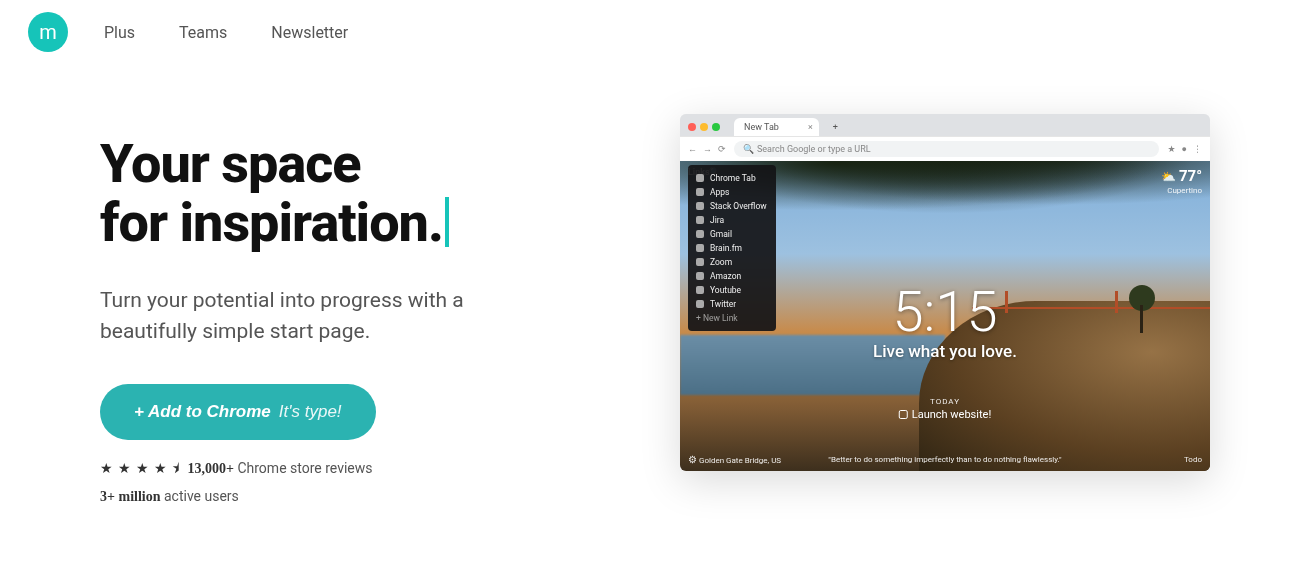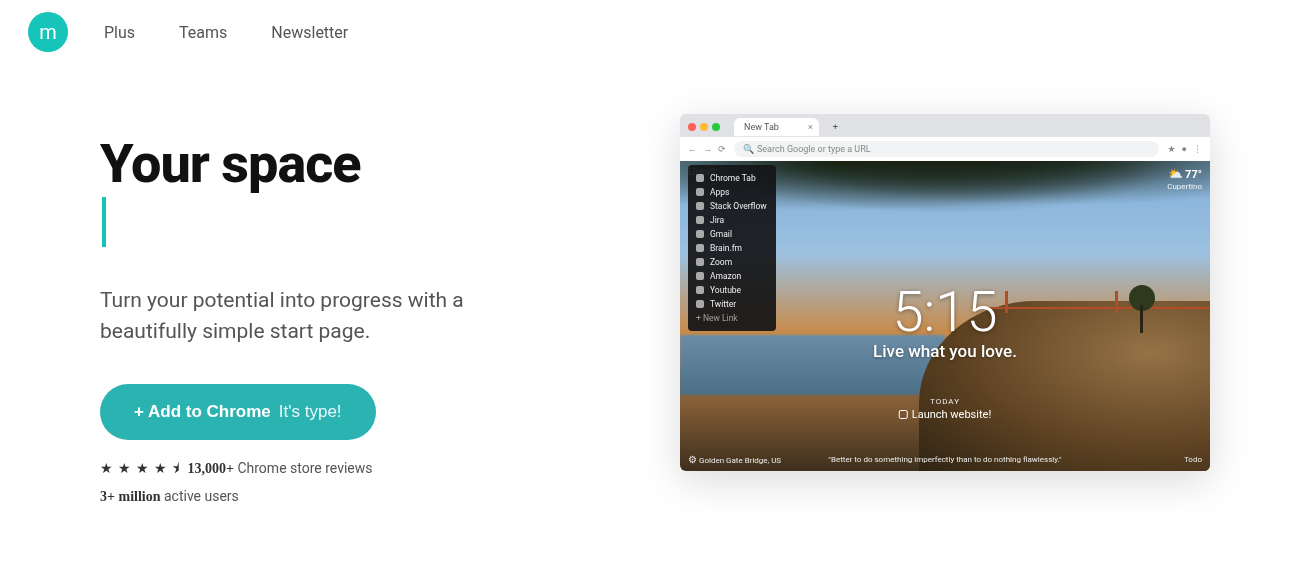--- a/index.html
+++ b/index.html
@@ -44,20 +44,21 @@
       margin-top: 32px; font-size: 21px; color: #555; line-height: 1.5;
       max-width: 440px;
     }
     .cta {
       margin-top: 36px;
       display: inline-flex; gap: 8px;
       background: #2bb3b1;
       color: #fff; border: none; border-radius: 34px;
       padding: 18px 34px; font-size: 17px; font-weight: 700;
       cursor: pointer;
+      font-style: italic;
     }
     .cta-free { font-weight: 400; opacity: 0.9; }
     .stats { margin-top: 18px; font-size: 14px; color: #555; }
     .stars { color: #333; letter-spacing: 1px; }
     .stats b { color: #333; font-family: Liberation Serif, serif; }
     .stats-line2 { margin-top: 6px; }
     
     .mock {
       flex: 0 0 530px;
       border-radius: 6px; overflow: hidden;
@@ -135,21 +136,21 @@
     }
     
     .vp-top {
       position:absolute; top:6px; left:8px; right:8px;
       display:flex; justify-content:space-between; align-items:flex-start;
       font-size:9px;
     }
     .links-hdr{display:flex; gap:0; font-weight:600;justify-content:center;}
     .weather{text-align:right; line-height:1.2;}
     .weather-ico{font-size:12px;}
-    .temp{font-weight:700; font-size:11px;}
+    .temp{font-weight:700; font-size:15px;}
     .loc{font-size:8px; opacity:0.9;}
     
     .dropdown {
       position:absolute; top:4px; left:8px;
       background: rgba(20,20,22,0.92);
       border-radius:4px; padding:6px 8px;
       min-width:88px;
     }
     .dd-item{display:flex; align-items:center; gap:6px; padding:2px 0; font-size:8.5px; color:#eee;}
     .dd-ico{width:8px; height:8px; display:inline-block; background:#aaa; border-radius:2px;}
@@ -185,21 +186,21 @@
     <a href="#">Plus</a>
     <a href="#">Teams</a>
     <a href="#">Newsletter</a>
   </nav>
 </header>
 
 <section class="hero">
   <div class="hero-left">
     <h1 class="hero-title">
       <span>Your space</span><br>
-      <span class="cursor-bar"></span>
+      <span>for inspiration.</span><span class="cursor-bar"></span>
     </h1>
     <p class="hero-sub">Turn your potential into progress with a beautifully simple start page.</p>
     <button class="cta">
       <span>+ Add to Chrome</span>
       <span class="cta-free">It's type!</span>
     </button>
     <div class="stats">
       <div>
         <span class="stars">★ ★ ★ ★ ⯨</span>
         &nbsp;<b>13,000+</b>

